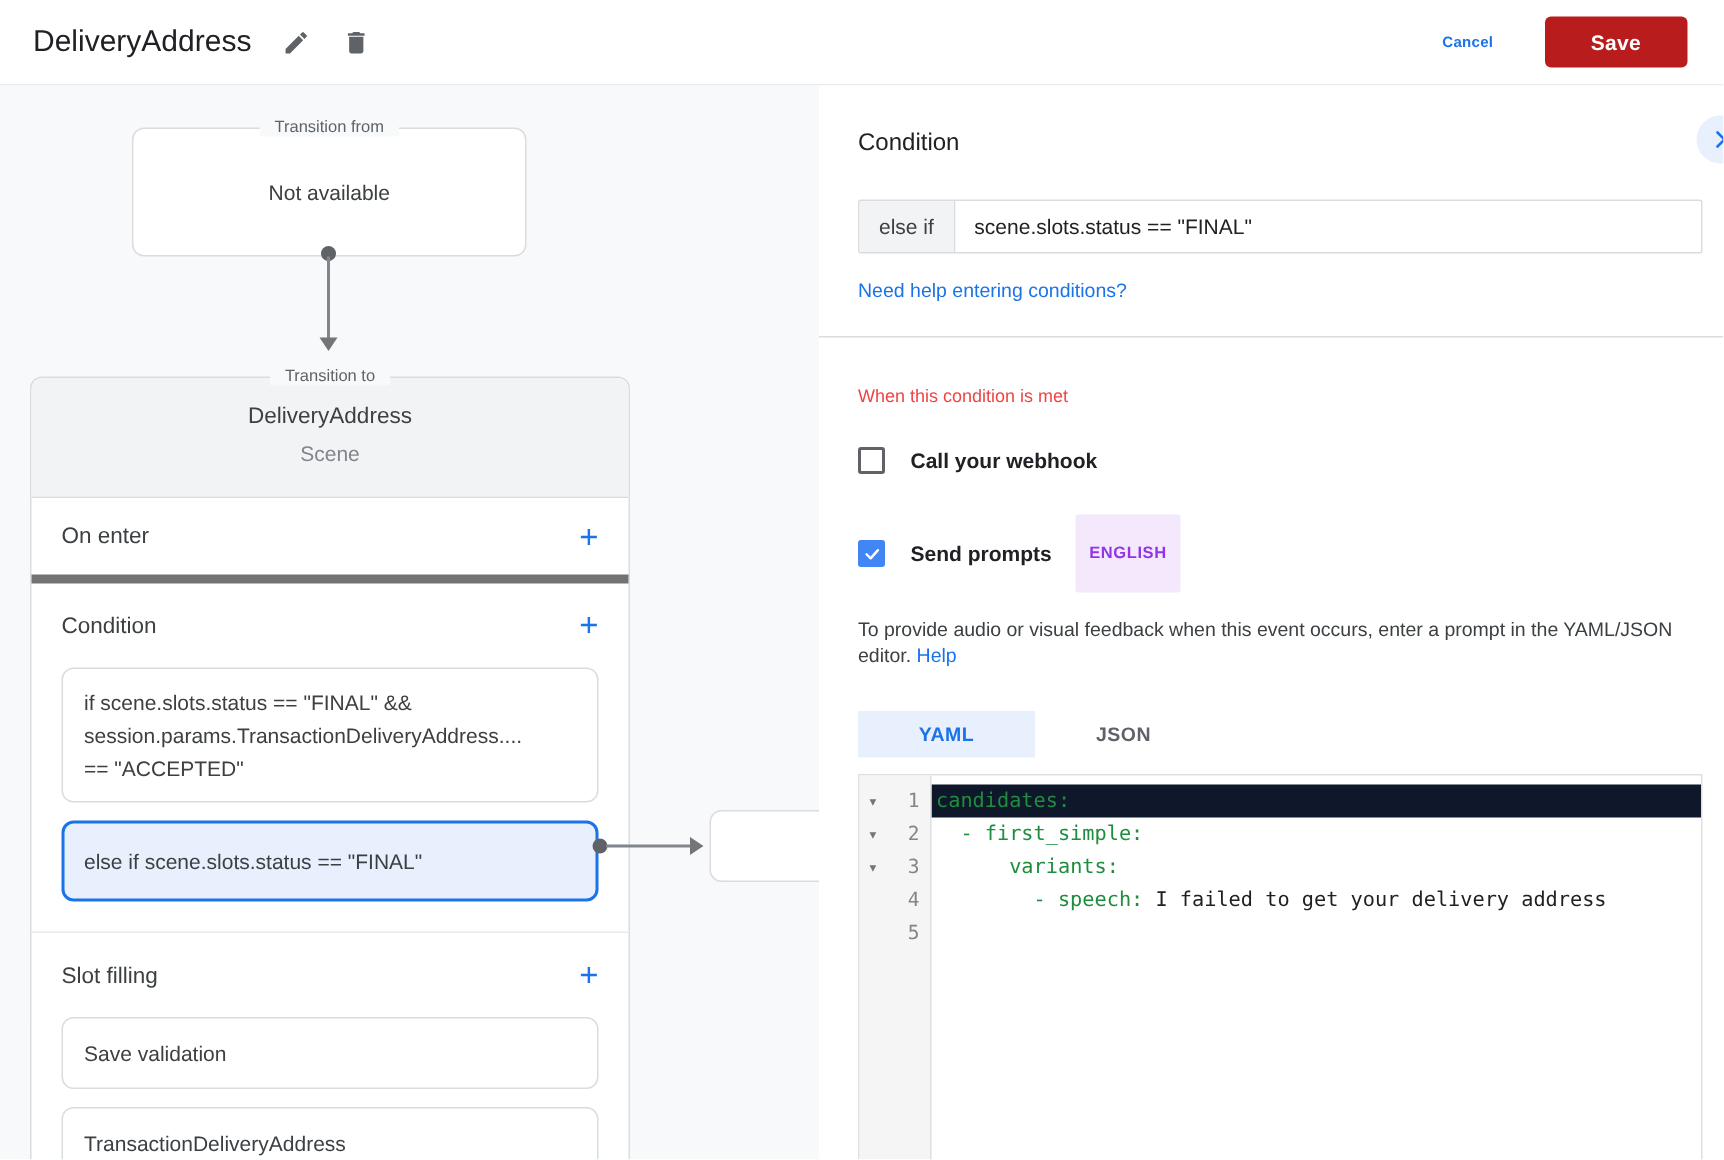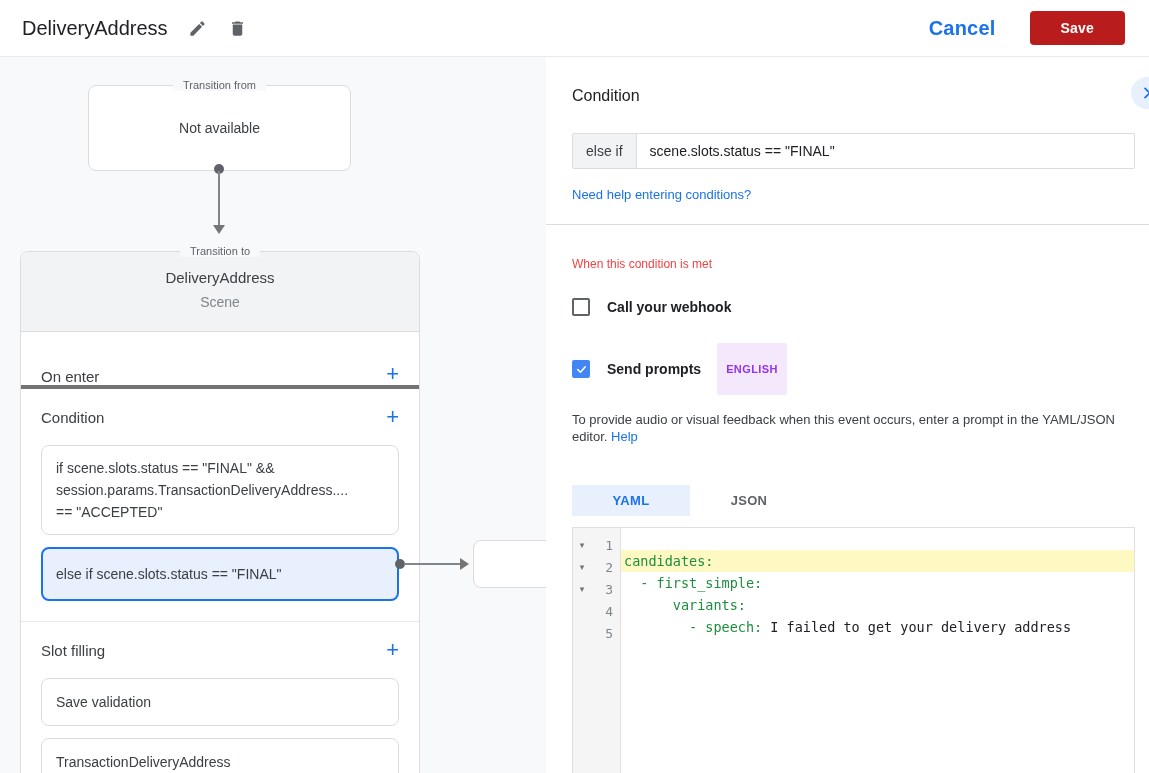--- a/index.html
+++ b/index.html
@@ -6,21 +6,21 @@
   html,body { width:1149px; height:773px; }
   body { font-family:"Liberation Sans", sans-serif; color:#202124; background:#fff; overflow:hidden; }
   .app { position:relative; width:1149px; height:773px; overflow:hidden; }
 
   
   .header { height:57px; display:flex; align-items:center; padding:0 24px 0 22px; border-bottom:1px solid #e8eaed; background:#fff; }
   .header-title { font-size:20px; color:#202124; margin-right:18px; }
   .icon-btn { width:24px; height:24px; border:none; background:none; cursor:pointer; color:#5f6368; margin-right:16px; display:flex; align-items:center; justify-content:center; }
   .icon-btn svg { width:19px; height:19px; fill:#5f6368; }
   .header-spacer { flex:1; }
-  .cancel-btn { background:none; border:none; color:#1a73e8; font-size:20px; font-weight:700; letter-spacing:.2px; cursor:pointer; margin-right:34px; font-family:inherit; }
+  .cancel-btn { background:none; border:none; color:#1a73e8; font-size:10px; font-weight:700; letter-spacing:.2px; cursor:pointer; margin-right:34px; font-family:inherit; }
   .save-btn { background:#b91c1c; color:#fff; border:none; border-radius:4px; font-size:14px; font-weight:700; letter-spacing:.2px; padding:9px 31px; cursor:pointer; font-family:inherit; }
 
   
   .main { display:flex; height:716px; }
 
   
   .diagram { position:relative; width:546px; height:716px; background:#f8f9fa; overflow:hidden; flex:none; }
   .node { position:absolute; background:#fff; border:1px solid #dadce0; border-radius:8px; }
   .legend { position:absolute; top:-7px; left:0; right:0; text-align:center; font-size:11px; color:#5f6368; pointer-events:none; }
   .legend span { background:#f8f9fa; padding:0 10px; }
@@ -30,21 +30,21 @@
   .conn-vline { position:absolute; width:2px; background:#80868b; }
   .arrow-down { position:absolute; width:0; height:0; border-left:6px solid transparent; border-right:6px solid transparent; border-top:9px solid #757575; }
   .conn-hline { position:absolute; height:2px; background:#80868b; }
   .arrow-right { position:absolute; width:0; height:0; border-top:6px solid transparent; border-bottom:6px solid transparent; border-left:9px solid #757575; }
 
   .scene-card { left:20px; top:194px; width:400px; height:660px; border-radius:8px; }
   .scene-head { background:#f1f3f4; border-bottom:1px solid #dadce0; border-radius:8px 8px 0 0; text-align:center; padding:17px 10px 15px; height:80px; }
   .scene-name { font-size:15px; color:#3c4043; }
   .scene-type { font-size:14px; color:#80868b; margin-top:8px; }
   .card-row { display:flex; align-items:center; justify-content:space-between; height:57px; padding:0 20px; }
-  .card-row-border { border-bottom:4px solid #737373;align-items:flex-end; }
+  .card-row-border { border-bottom:6px solid #737373; }
   .row-label { font-size:15px; color:#3c4043; }
   .plus-btn { background:none; border:none; color:#1a73e8; font-size:22px; line-height:1; font-weight:400; cursor:pointer; padding:0; font-family:inherit; }
   .cond-box { margin:0 20px 0; border:1px solid #dadce0; border-radius:8px; padding:11px 14px; font-size:14px; color:#3c4043; line-height:22px; background:#fff; cursor:pointer; }
   .cond-box.selected { background:#e8f0fe; border:2px solid #1a73e8; margin-top:12px; padding:14px 13px; }
   .section-pad { padding-bottom:20px; border-bottom:1px solid #e8eaed; }
   .slot-box { margin:0 20px 12px; border:1px solid #dadce0; border-radius:8px; padding:15px 14px; font-size:14px; color:#3c4043; background:#fff; cursor:pointer; }
   .ghost-node { left:473px; top:483px; width:112px; height:48px; }
 
   
   .panel { position:relative; flex:1; background:#fff; height:716px; overflow:hidden; }
@@ -59,34 +59,34 @@
   .help-link-row { margin-top:16px; }
   .divider { border:none; border-top:1px solid #dadce0; margin-top:21px; }
   .when-h { font-size:12px; font-weight:400; color:#ef4444; margin-top:32px; }
   .check-row { display:flex; align-items:center; margin-top:27px; }
   .checkbox { width:18px; height:18px; border:2px solid #5f6368; border-radius:2px; background:#fff; margin-right:17px; cursor:pointer; flex:none; }
   .checkbox.checked { background:#4285f4; border-color:#4285f4; display:flex; align-items:center; justify-content:center; }
   .checkbox.checked svg { width:13px; height:13px; stroke:#fff; stroke-width:3; fill:none; stroke-linecap:round; stroke-linejoin:round; }
   .check-label { font-size:14px; font-weight:700; color:#202124; }
   .lang-badge { display:inline-block; margin-left:16px; background:#f4e8fd; color:#9334e6; font-size:11px; font-weight:700; letter-spacing:.4px; padding:20px 9px; border-radius:2px; }
   .desc { font-size:13px; color:#3c4043; line-height:17px; margin-top:16px; max-width:565px; }
-  .tabs { display:flex; margin-top:40px; }
+  .tabs { display:flex; margin-top:29px; }
   .tab { width:118px; height:31px; display:flex; align-items:center; justify-content:center; font-size:13px; font-weight:700; letter-spacing:.3px; color:#5f6368; background:none; border:none; cursor:pointer; font-family:inherit; }
   .tab.active { background:#e8f0fe; color:#1a73e8; }
 
   
   .editor { display:flex; margin-top:11px; border:1px solid #e0e0e0; width:564px; max-width:100%; height:300px; background:#fff; overflow:hidden; }
   .gutter { width:48px; flex:none; background:#f5f5f5; border-right:1px solid #e0e0e0; padding-top:6px; }
   .gutter-row { height:22px; display:flex; align-items:center; }
   .fold { width:18px; text-align:center; font-size:9px; color:#757575; cursor:pointer; }
   .fold.hidden { visibility:hidden; }
   .lineno { flex:1; text-align:right; padding-right:7px; font-family:"DejaVu Sans Mono", monospace; font-size:13px; color:#80868b; }
   .code { flex:1; padding-top:6px; font-family:"DejaVu Sans Mono", monospace; font-size:13.5px; overflow:hidden; cursor:text; }
   .code-row { height:22px; line-height:22px; white-space:pre; padding-left:3px; }
-  .code-row.hl { background:#fef9c3;margin-top:16px; }
+  .code-row.hl { background:#0f172a; }
   .key { color:#1e8e3e; }
   .plain { color:#202124; }
 </style>
 </head>
 <body>
 
 <div class="app">
 
   <div class="header">
     <div class="header-title">DeliveryAddress</div>

